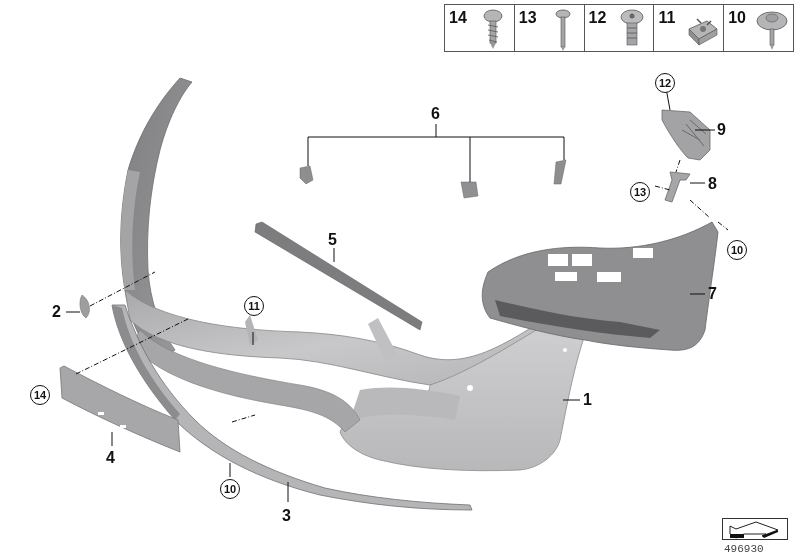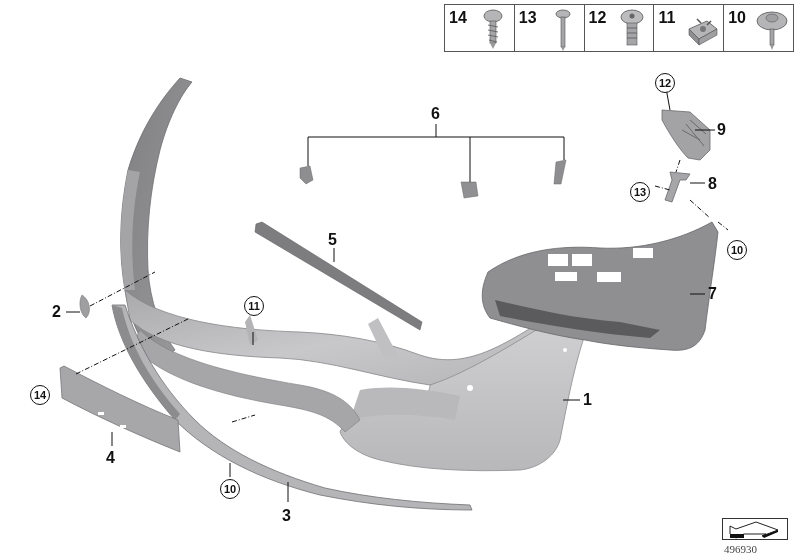--- a/index.html
+++ b/index.html
@@ -6,21 +6,21 @@
     body { width: 800px; height: 560px; position: relative; overflow: hidden; font-family: "Liberation Sans", sans-serif; }
     .canvas { position: absolute; left: 0; top: 0; width: 800px; height: 560px; }
     .fastener-table { position: absolute; left: 444px; top: 4px; width: 350px; height: 48px; border: 1px solid #555; display: flex; box-sizing: border-box; background: #fff; }
     .fastener-cell { flex: 1; border-right: 1px solid #555; position: relative; }
     .fastener-cell:last-child { border-right: none; }
     .fastener-num { position: absolute; left: 4px; top: 4px; font-weight: bold; font-size: 16px; color: #111; font-family: "Liberation Sans", sans-serif; }
     .fastener-icon { position: absolute; right: 4px; top: 2px; width: 34px; height: 44px; }
     .label { position: absolute; font-weight: bold; font-size: 16px; color: #111; font-family: "Liberation Sans", sans-serif; line-height: 1; }
     .circ { position: absolute; width: 20px; height: 20px; border: 1.5px solid #111; border-radius: 50%; box-sizing: border-box; font-size: 11px; font-weight: bold; color: #111; display: flex; align-items: center; justify-content: center; background: #fff; font-family: "Liberation Sans", sans-serif; }
     .ref-box { position: absolute; left: 722px; top: 518px; width: 66px; height: 22px; }
-    .ref-num { position: absolute; left: 724px; top: 543px; font-size: 11px; color: #444; font-family: Liberation Serif, serif; }
+    .ref-num { position: absolute; left: 724px; top: 543px; font-size: 11px; color: #444; font-family: Liberation Mono, monospace; }
   </style>
 </head>
 <body>
 
 <svg class="canvas" viewBox="0 0 800 560" xmlns="http://www.w3.org/2000/svg">
   <defs>
     <linearGradient id="gBody" x1="0" y1="0" x2="1" y2="1">
       <stop offset="0" stop-color="#a9a9ab"></stop>
       <stop offset="0.5" stop-color="#c8c8ca"></stop>
       <stop offset="1" stop-color="#b3b3b5"></stop>

